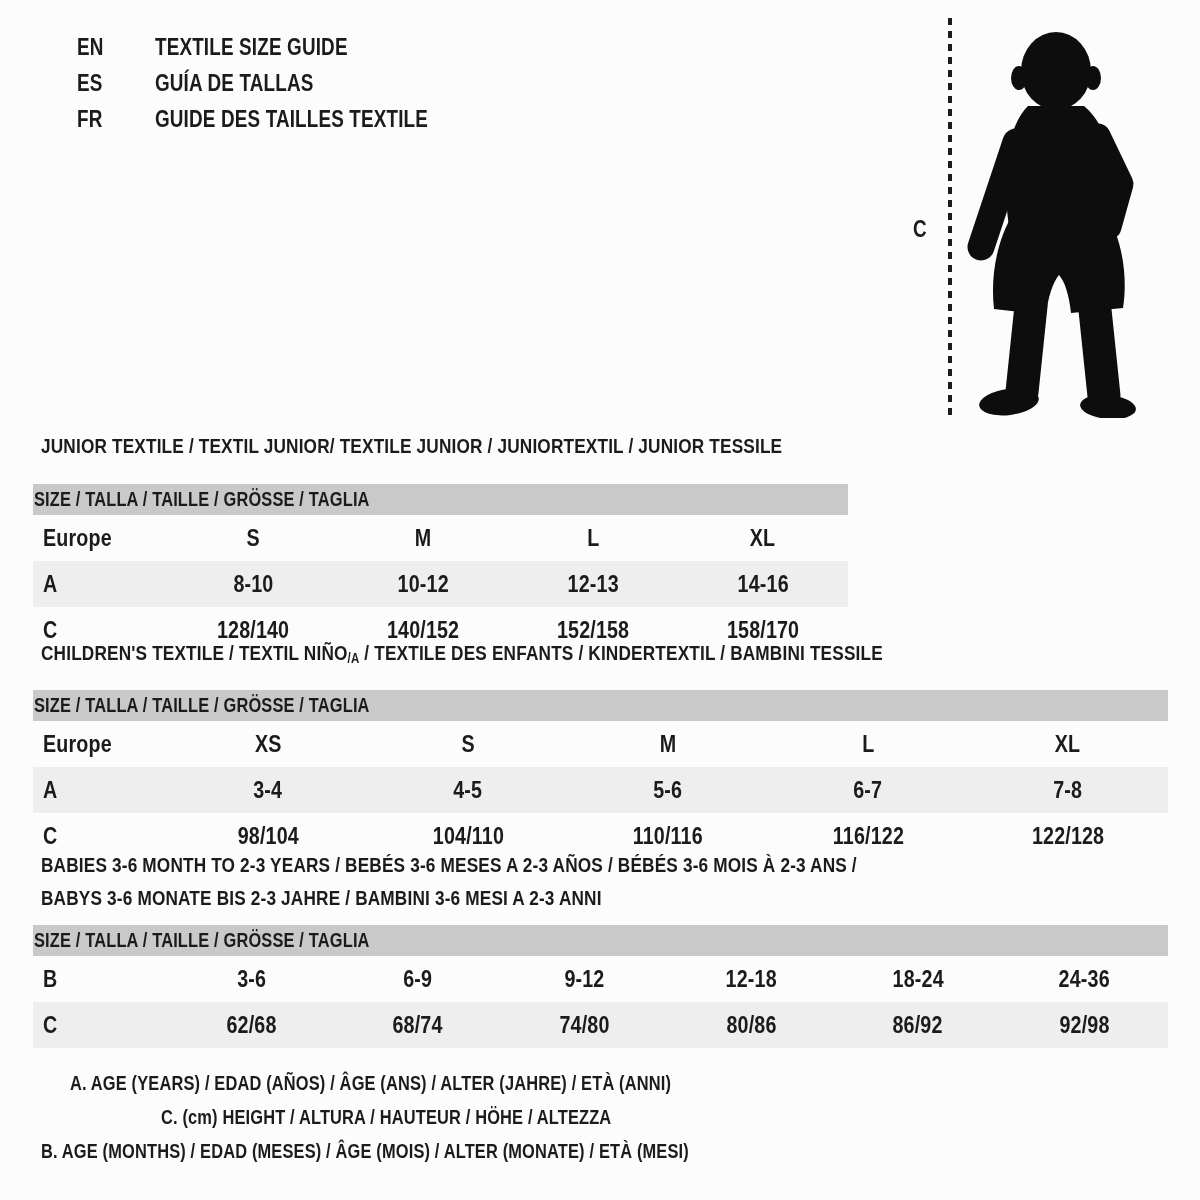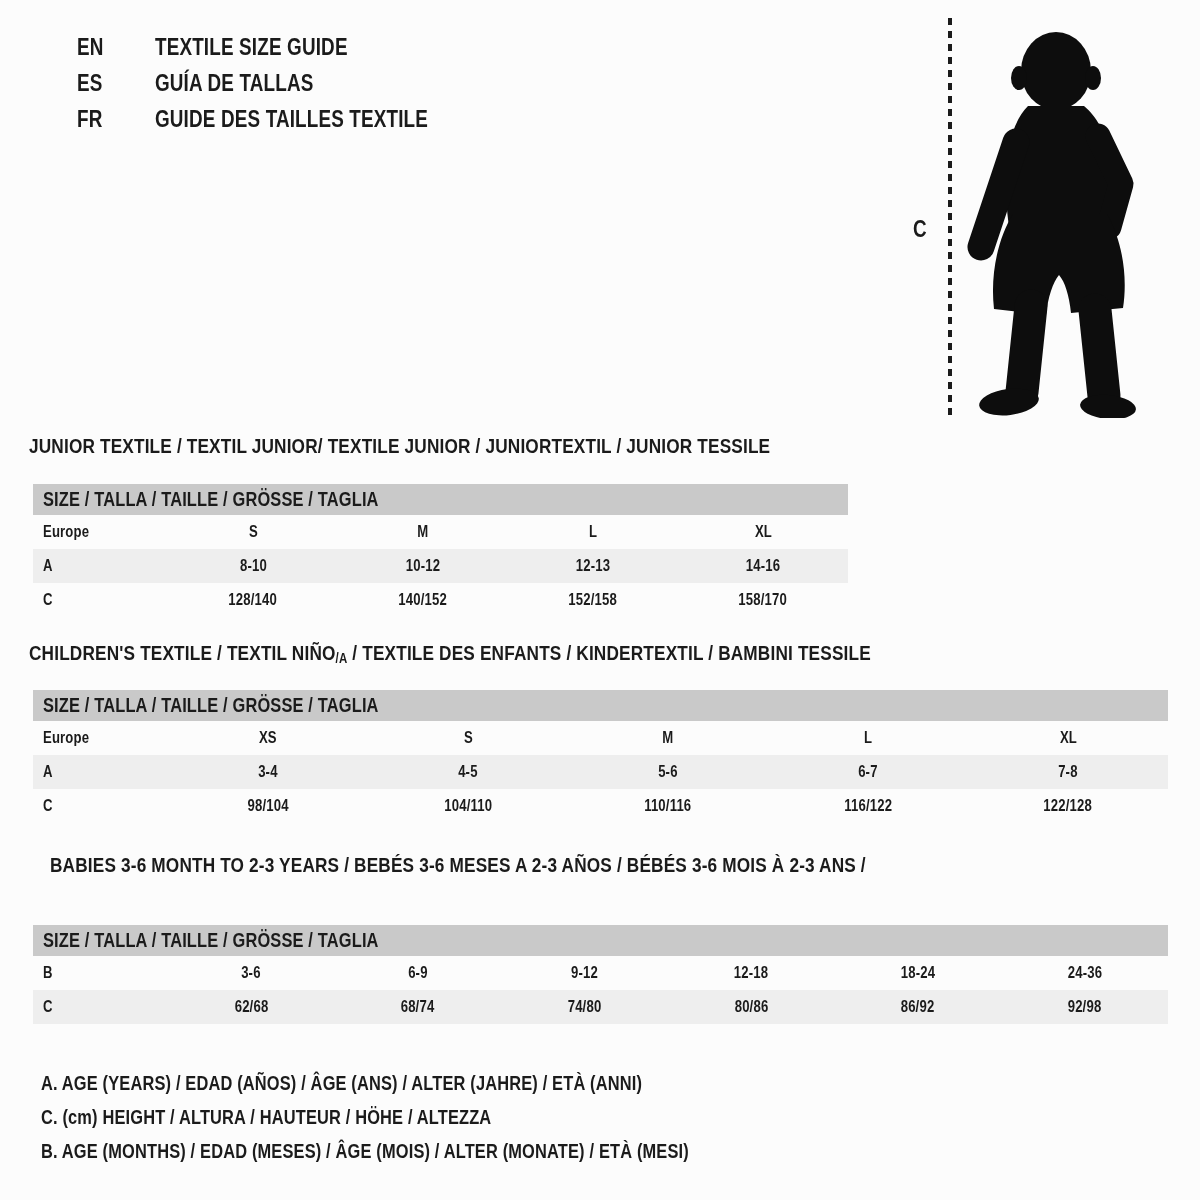--- a/index.html
+++ b/index.html
@@ -23,46 +23,46 @@
 
   
   .measure-line {
     position:absolute; left:948px; top:18px; width:4px; height:400px;
     background: repeating-linear-gradient(to bottom, var(--text,#1b1b1b) 0 7px, transparent 7px 13px);
   }
   .measure-label { position:absolute; left:913px; top:216px; font-size:23px; }
   .baby-svg { position:absolute; left:950px; top:14px; color: var(--silhouette,#0d0d0d); }
 
   
-  .sec-title { position:absolute; left:29px; font-size:21px; white-space:nowrap; line-height:33px; }
+  .sec-title { position:absolute; left:41px; font-size:21px; white-space:nowrap; line-height:33px; }
   .title-junior   { top:429px; }
   .title-children { top:636px; }
-  .title-babies   { top:848px;margin-left:21px; }
+  .title-babies   { top:848px; }
   .subsm { font-size:14px; position:relative; top:3px; }
 
   
   .stable { position:absolute; left:33px; }
   .t-junior   { top:484px; width:815px; }
   .t-children { top:690px; width:1135px; }
   .t-babies   { top:925px; width:1135px; }
   .thead {
     height:31px; background: var(--header-bar, #c9c9c9);
-    display:flex; align-items:center; padding-left:10px; font-size:20px;
+    display:flex; align-items:center; padding-left:1px; font-size:20px;
   }
-  .trow { display:grid; height:34px; align-items:center; font-size:16px; }
+  .trow { display:grid; height:46px; align-items:center; font-size:24px; }
   .c4 { grid-template-columns:135px repeat(4,1fr); }
   .c5 { grid-template-columns:135px repeat(5,1fr); }
   .c6 { grid-template-columns:135px repeat(6,1fr); }
   .lab { padding-left:10px; }
   .val { text-align:center; }
   .stripe { background: var(--row-stripe, #eeeeee); }
 
   
   .legend { position:absolute; left:41px; top:1066px; }
-  .legend-line { display:flex; align-items:center; height:34px; font-size:20px; }
+  .legend-line { display:flex; align-items:center; height:34px; font-size:20px;justify-content:center; }
 </style>
 </head>
 <body>
 
 <div class="lang-list">
   <div class="lang-row">
     <span class="lang-code"><span class="cx">EN</span></span>
     <span class="cx">TEXTILE SIZE GUIDE</span>
   </div>
   <div class="lang-row">
@@ -149,20 +149,21 @@
     <span class="val"><span class="cxc">98/104</span></span>
     <span class="val"><span class="cxc">104/110</span></span>
     <span class="val"><span class="cxc">110/116</span></span>
     <span class="val"><span class="cxc">116/122</span></span>
     <span class="val"><span class="cxc">122/128</span></span>
   </div>
 </div>
 
 <div class="sec-title title-babies">
   <div><span class="cx">BABIES 3-6 MONTH TO 2-3 YEARS / BEBÉS 3-6 MESES A 2-3 AÑOS / BÉBÉS 3-6 MOIS À 2-3 ANS /</span></div>
+  <div><span class="cx">BABYS 3-6 MONATE BIS 2-3 JAHRE / BAMBINI 3-6 MESI A 2-3 ANNI</span></div>
 </div>
 <div class="stable t-babies">
   <div class="thead">
     <span class="cx">SIZE / TALLA / TAILLE / GRÖSSE / TAGLIA</span>
   </div>
   <div class="trow c6">
     <span class="lab"><span class="cx">B</span></span>
     <span class="val"><span class="cxc">3-6</span></span>
     <span class="val"><span class="cxc">6-9</span></span>
     <span class="val"><span class="cxc">9-12</span></span>

